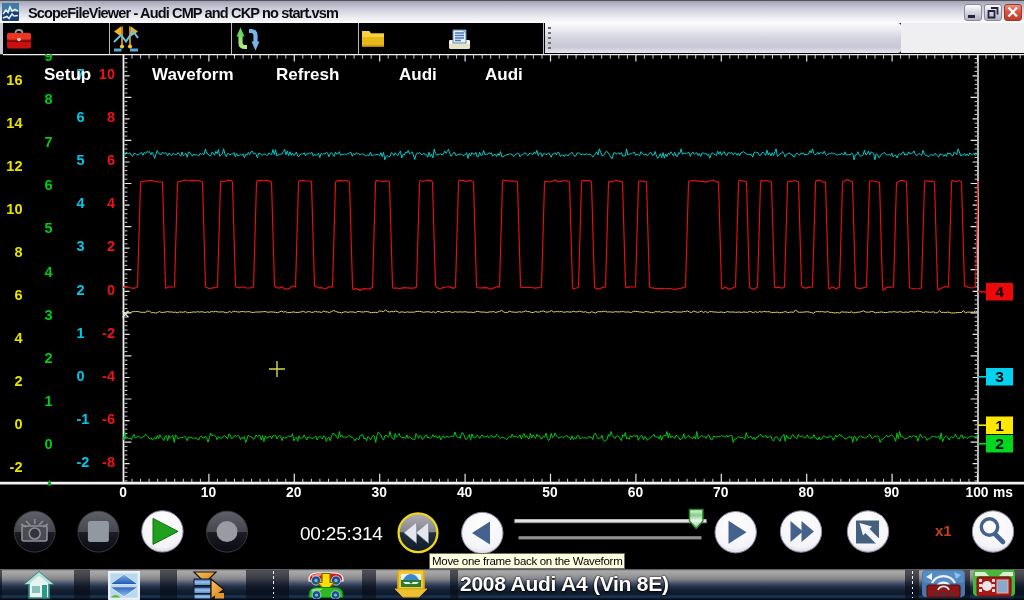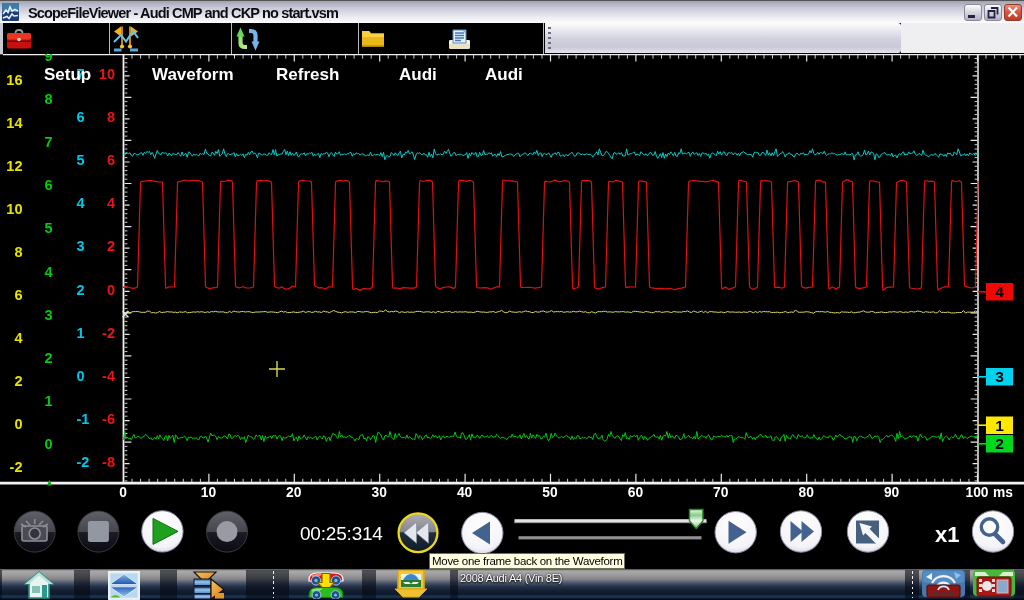--- a/index.html
+++ b/index.html
@@ -29,30 +29,30 @@
 #mpanel { position:absolute; left:545px; top:0px; width:356px; height:30px;
   background:linear-gradient(#fdfdfe,#d4d4e0 50%,#c9c9d6 80%,#e4e4ec);
   border-radius:0 3px 3px 0; }
 #mpanel2 { position:absolute; left:901px; top:0px; width:123px; height:30px; background:#efeff2; }
 .grip { position:absolute; left:3px; top:4px; width:3px; height:22px;
   background:repeating-linear-gradient(#6a6a78 0 2px, transparent 2px 5px); }
 
 
 #timetxt { position:absolute; left:300px; top:522.5px; color:#fff; font-size:19px;
   letter-spacing:-0.2px; }
-#x1 { position:absolute; left:935px; top:522px; color:#ffffff; font-size:22px; font-weight:bold; }
+#x1 { position:absolute; left:935px; top:522px; color:#c2410c; font-size:15px; font-weight:bold; }
 #tooltip { position:absolute; left:429px; top:553px; height:16px; white-space:nowrap;
   background:#ffffe1; border:1px solid #70705a; color:#000; font-size:11.5px;
   padding:0 2px; letter-spacing:-0.3px; line-height:14.5px; z-index:9; }
 
 
 #taskbar { position:absolute; left:0; top:569px; width:1024px; height:31px;
   background:linear-gradient(#48484a 0%,#aaaaaa 6%,#9c9c9e 19%,#84848a 33%,#46526a 46%,#243048 57%,#141f30 70%,#0d1a2c 81%,#1e3a58 90%,#060d18 97%,#02060c 100%); }
 .tgap { position:absolute; top:1px; height:30px; background:linear-gradient(rgba(4,8,18,0.55) 0%,rgba(4,8,18,0.62) 40%,rgba(4,8,18,0.5) 100%); }
-#tbtext { position:absolute; left:460px; top:3px; color:#fff; font-size:11px; font-weight:normal;
+#tbtext { position:absolute; left:460px; top:3px; color:#fff; font-size:21px; font-weight:bold;
   letter-spacing:-0.25px; text-shadow:0 1px 2px #000, 0 0 2px #000; z-index:2; }
 .dashsep { position:absolute; top:2px; height:27px; width:1.6px;
   background:repeating-linear-gradient(#f0f0f0 0 2.6px, transparent 2.6px 5.2px); }
 </style></head>
 <body>
 
 <svg id="plot" width="1024" height="600" viewBox="0 0 1024 600" style="position:absolute;left:0;top:0" font-family="'Liberation Sans',sans-serif" font-weight="bold" font-size="14.5">
 <rect x="0" y="48" width="3.2" height="6.4" fill="#cccccc"></rect>
 <path d="M3,54.2H1024" stroke="#f2f2f2" stroke-width="2"></path>
 <path d="M123.5,54V484" stroke="#f2f2f2" stroke-width="1.8"></path>

